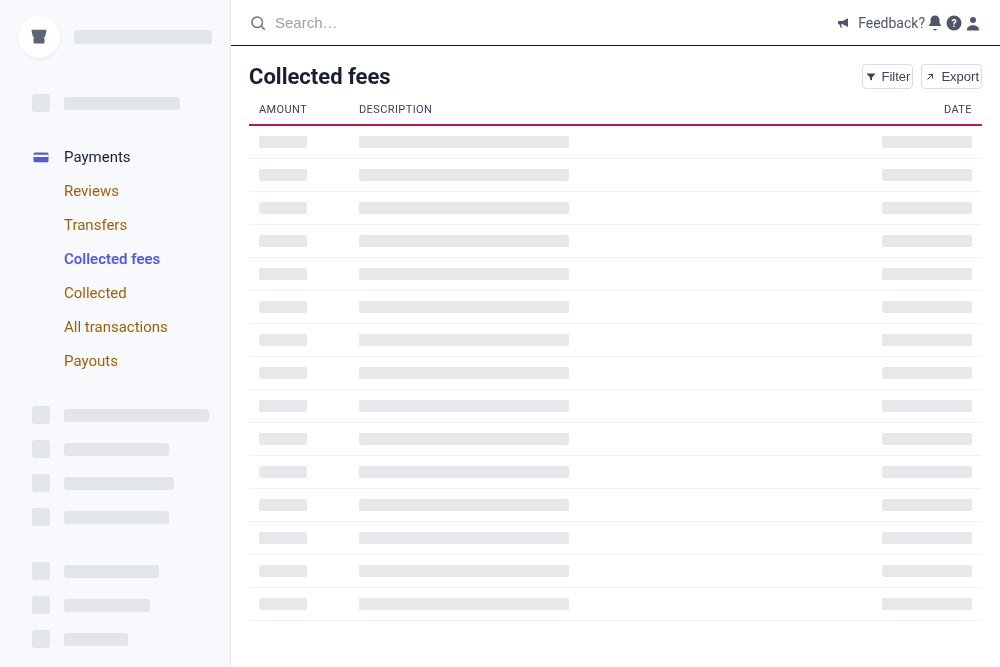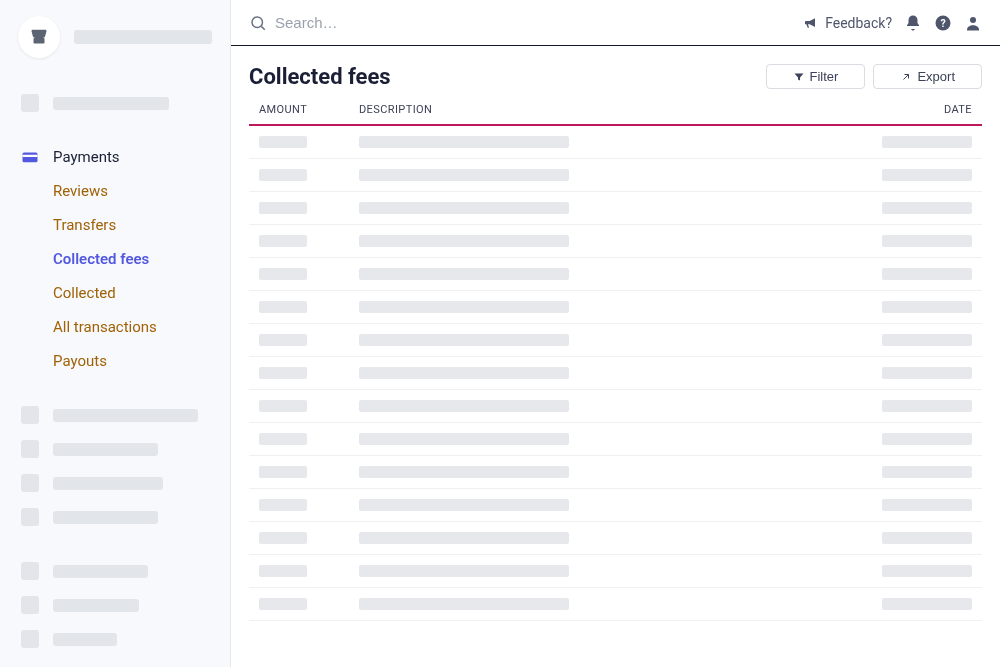--- a/index.html
+++ b/index.html
@@ -41,20 +41,21 @@
     }
     .brand-logo svg { width: 22px; height: 22px; }
     .brand-name-ph {
       flex: 1;
       height: 14px;
       background: #e2e5ea;
       border-radius: 3px;
     }
     .nav-group {
       padding: 10px 3px;
+      margin-left: 11px;
     }
     .nav-item, .sub-item {
       display: flex;
       align-items: center;
       padding: 8px 18px;
       font-size: 15px;
       color: #a16207;
       cursor: pointer;
     }
     .nav-item .nav-icon {
@@ -119,21 +120,21 @@
       outline: none;
       font-size: 15px;
       color: #6a7383;
       background: transparent;
       width: 100%;
     }
     .search-input::placeholder { color: #9aa0ac; }
     .top-actions {
       display: flex;
       align-items: center;
-      gap: 12px;
+      gap: 1px;
       color: #4f566b;
     }
     .feedback-link {
       display: flex;
       align-items: center;
       gap: 6px;
       font-size: 14px;
       cursor: pointer;
     }
     .icon-btn {
@@ -160,21 +161,21 @@
       font-weight: 700;
       color: #1a1f36;
     }
     .head-actions {
       display: flex;
       gap: 8px;
     }
     .btn {
       border: 1px solid #d9dce1;
       background: #fff;
-      padding: 4px 26px;
+      padding: 4px 2px;
       font-size: 13px;
       border-radius: 4px;
       color: #3c4257;
       cursor: pointer;
       display: flex;
       align-items: center;
       gap: 5px;
     }
     .btn svg { width: 12px; height: 12px; }
     

